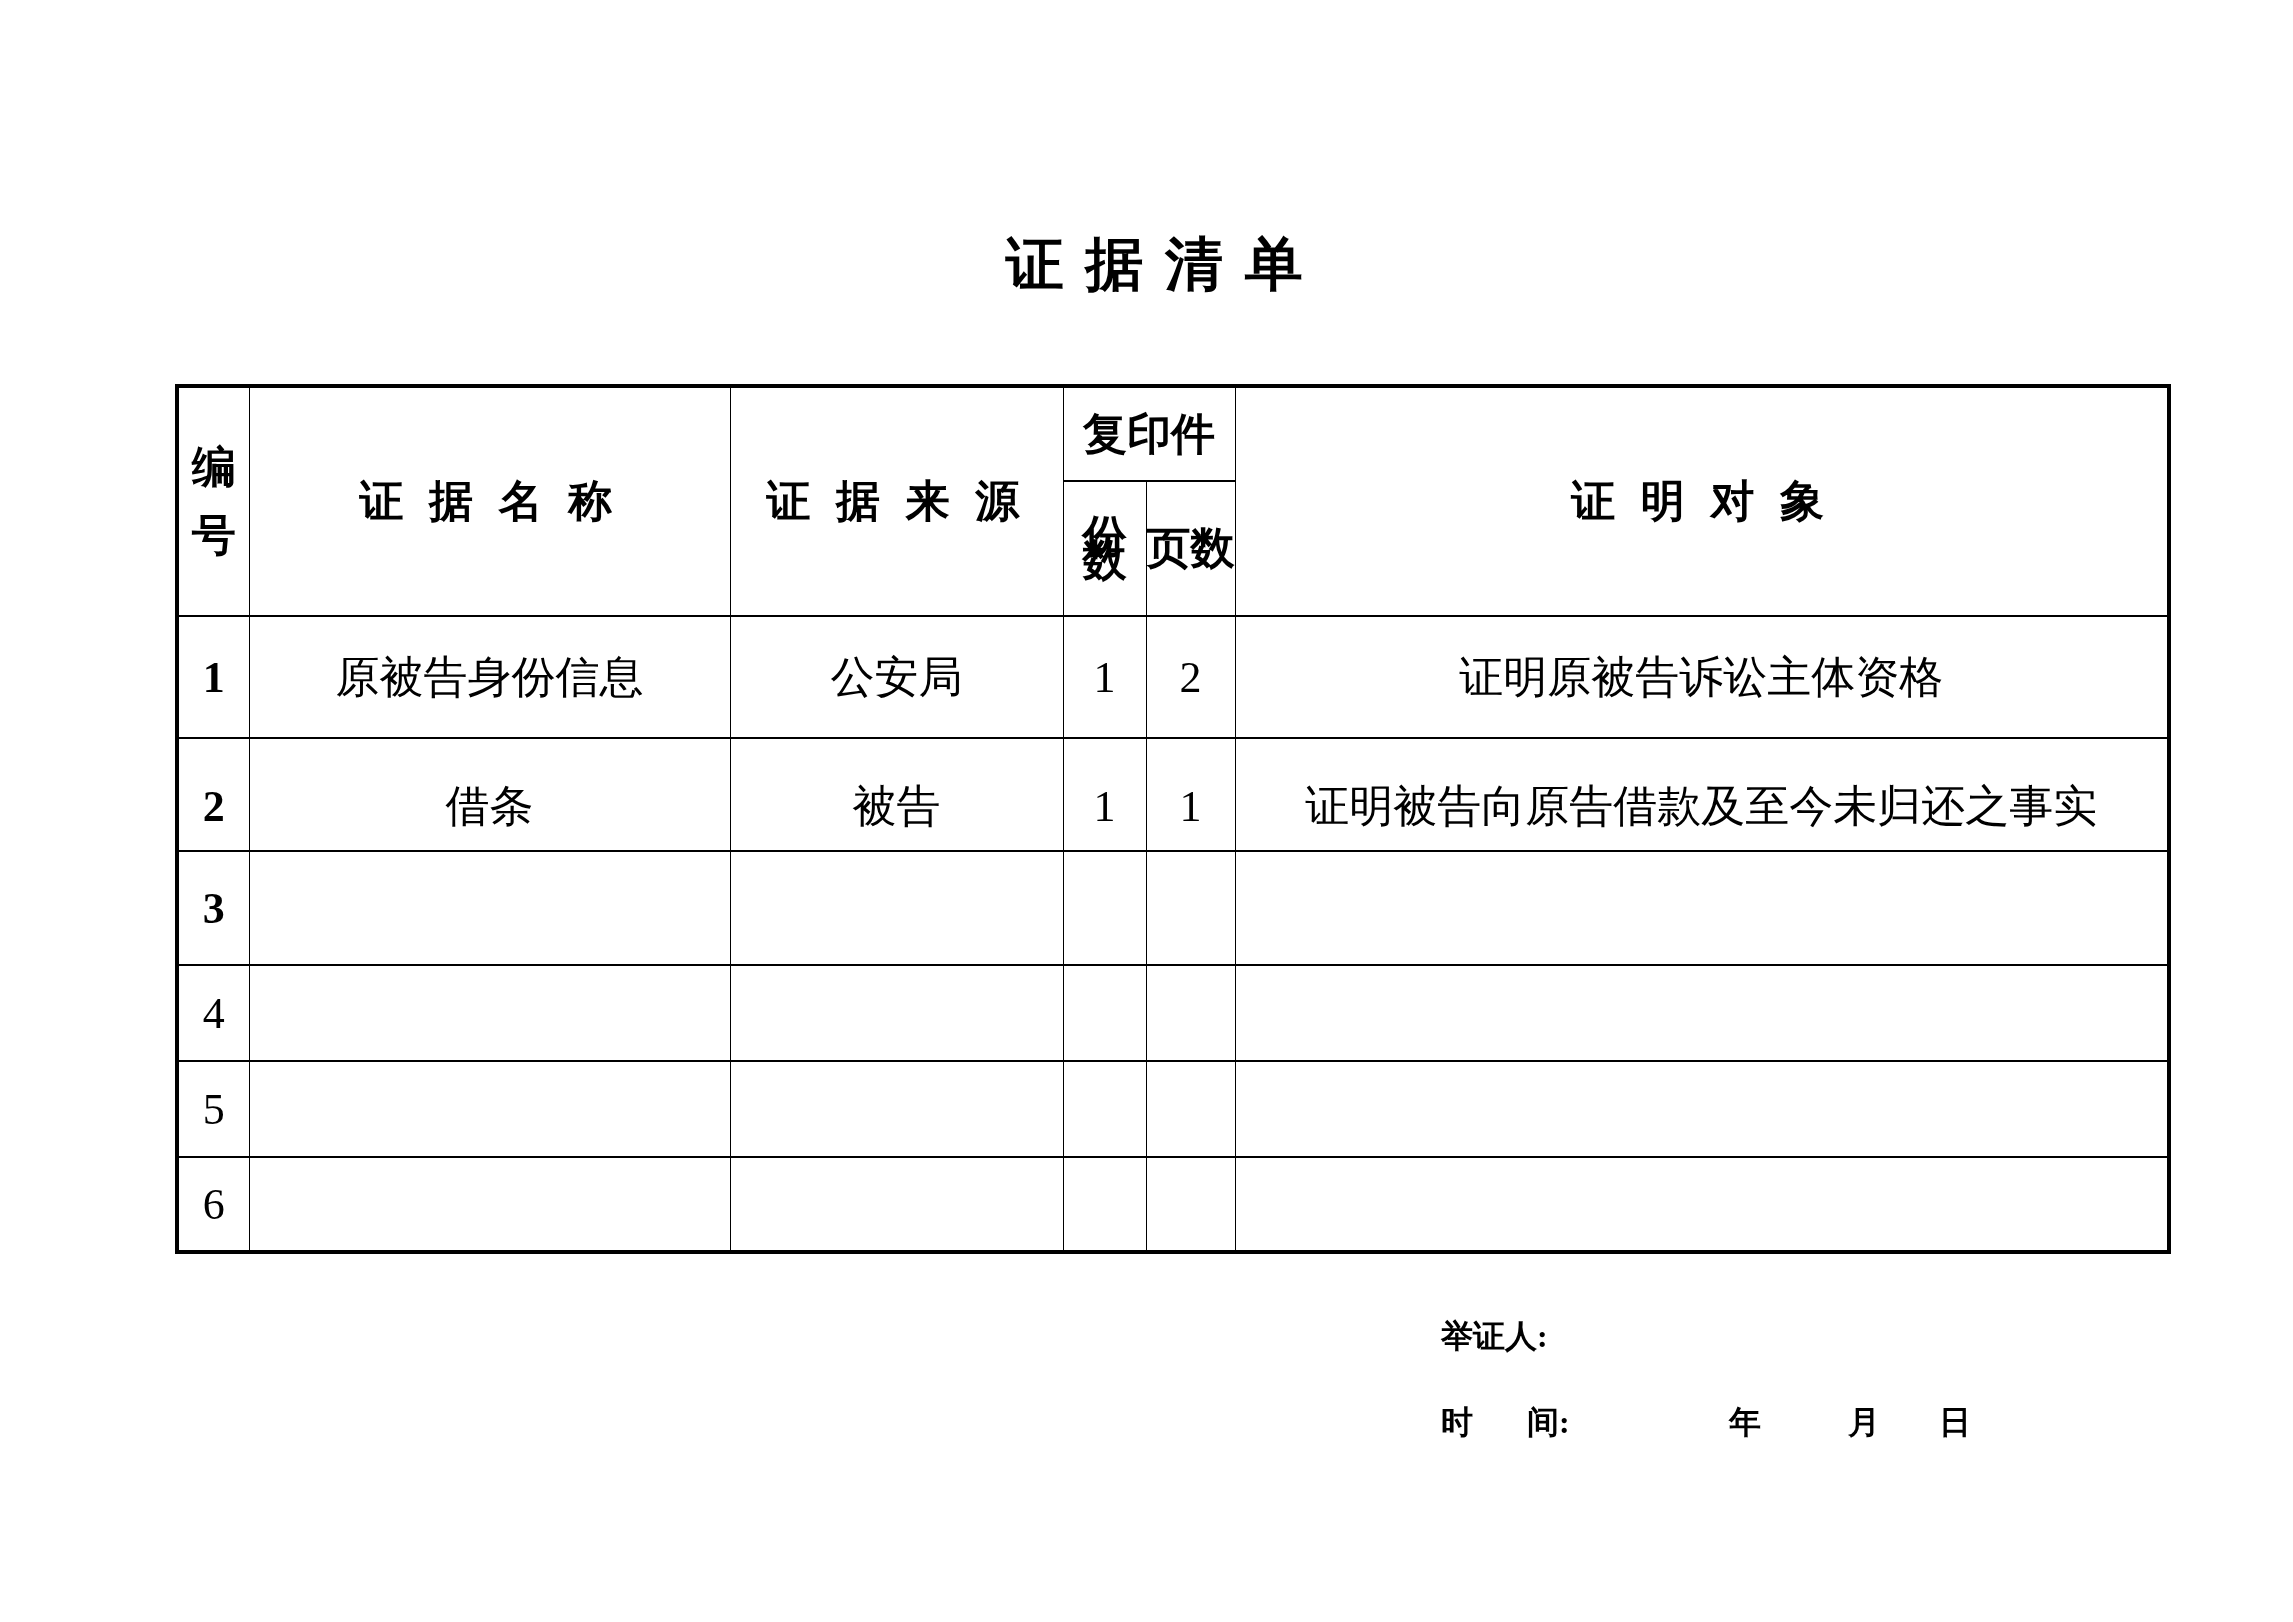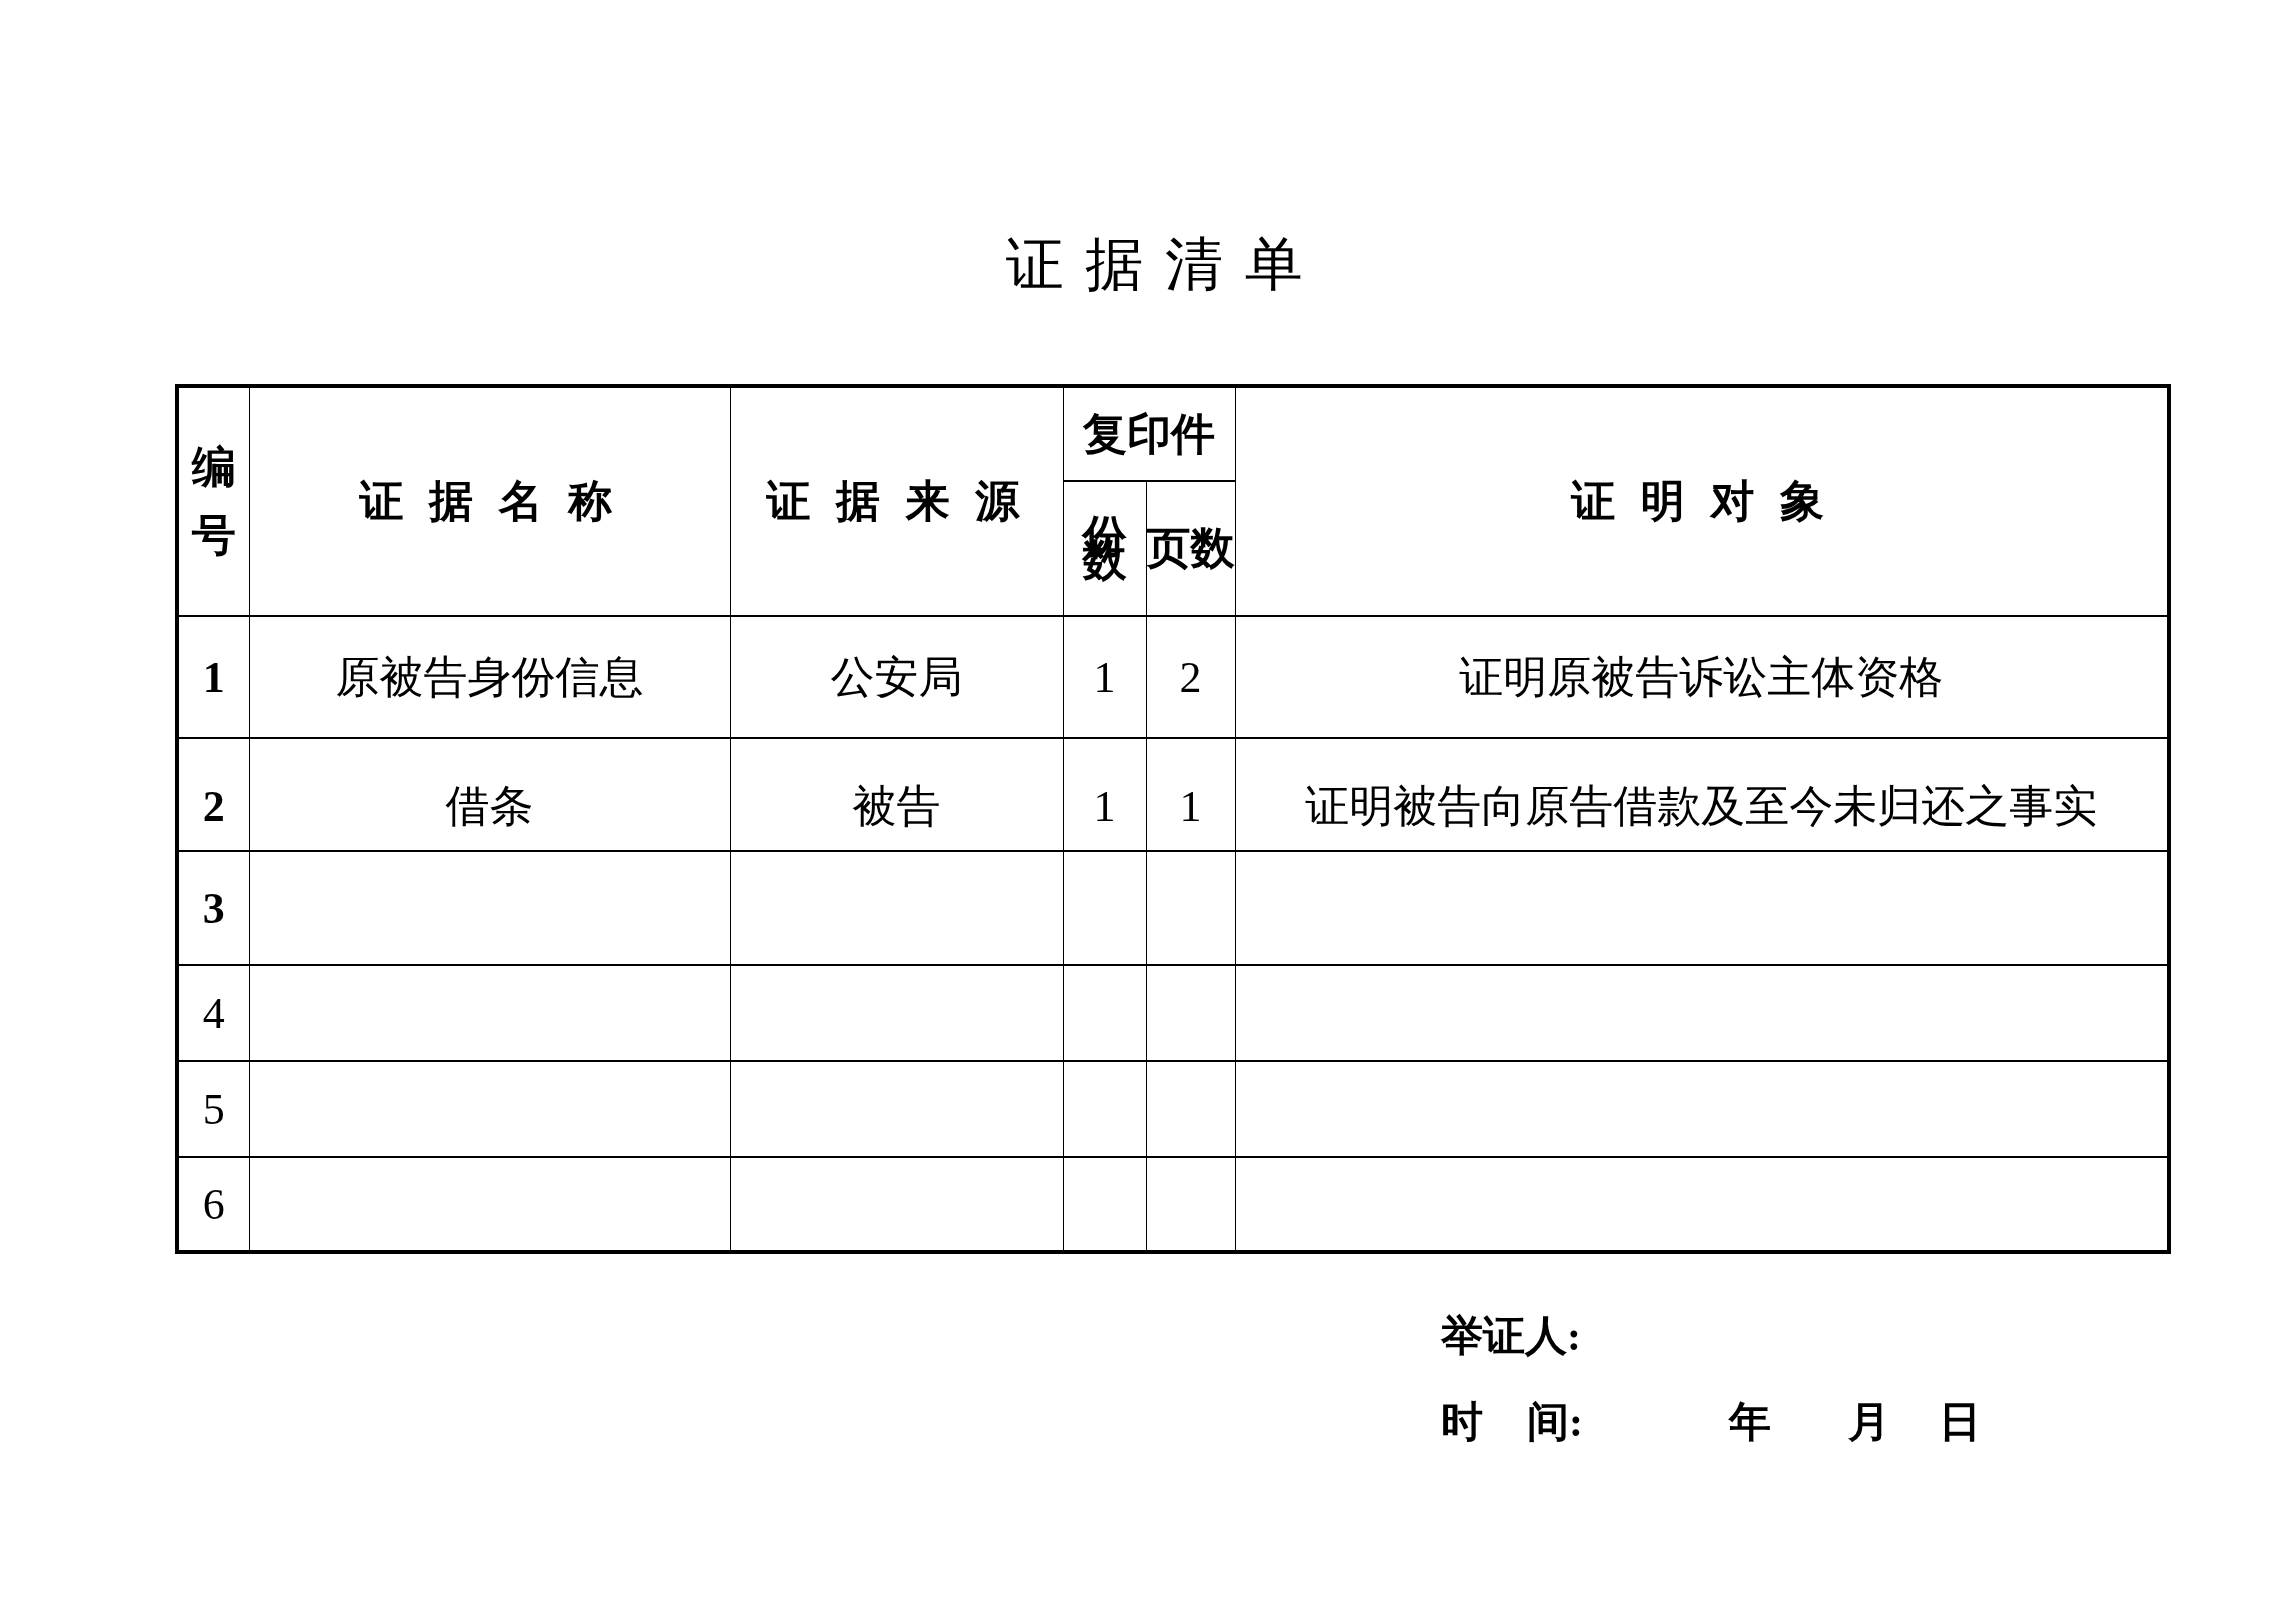--- a/index.html
+++ b/index.html
@@ -5,21 +5,21 @@
   html,body{margin:0;padding:0}
   body{
     width:2294px;height:1623px;position:relative;
     background:#ffffff;color:#000000;
     font-family:"Liberation Serif","DejaVu Serif",serif;
   }
 
   
   .doc-title{
     position:absolute;left:18px;right:0;top:227px;
-    text-align:center;font-size:58px;font-weight:normal;
+    text-align:center;font-size:58px;font-weight:bold;
     letter-spacing:3.6px;line-height:76px;white-space:pre;
   }
 
   
   table.evidence{
     position:absolute;left:175px;top:384px;width:1991px;
     border-collapse:collapse;table-layout:fixed;
     border:4.5px solid #000;
   }
   table.evidence td{
@@ -32,21 +32,21 @@
   .hd-spread{letter-spacing:7.3px}
   .hd-number{line-height:68px;word-break:break-all}
   .hd-stack{line-height:23.6px;word-break:break-all}
   .cell-left{text-align:left;padding-left:8.2px}
   .no-bold{font-weight:bold}
   tr.row-2 td{padding-top:23.6px}
 
   
   .f-line{
     position:absolute;left:1441px;
-    font-weight:bold;font-size:42px;line-height:55px;white-space:pre;
+    font-weight:bold;font-size:32px;line-height:55px;white-space:pre;
   }
   .f-prover{top:1309px}
   .f-time{top:1395px;width:636px;height:55px}
   .f-time span{position:absolute;top:0}
   .t-shi{left:0}
   .t-jian{left:86px}
   .t-year{left:288px}
   .t-month{left:407px}
   .t-day{left:498px}
 </style>

